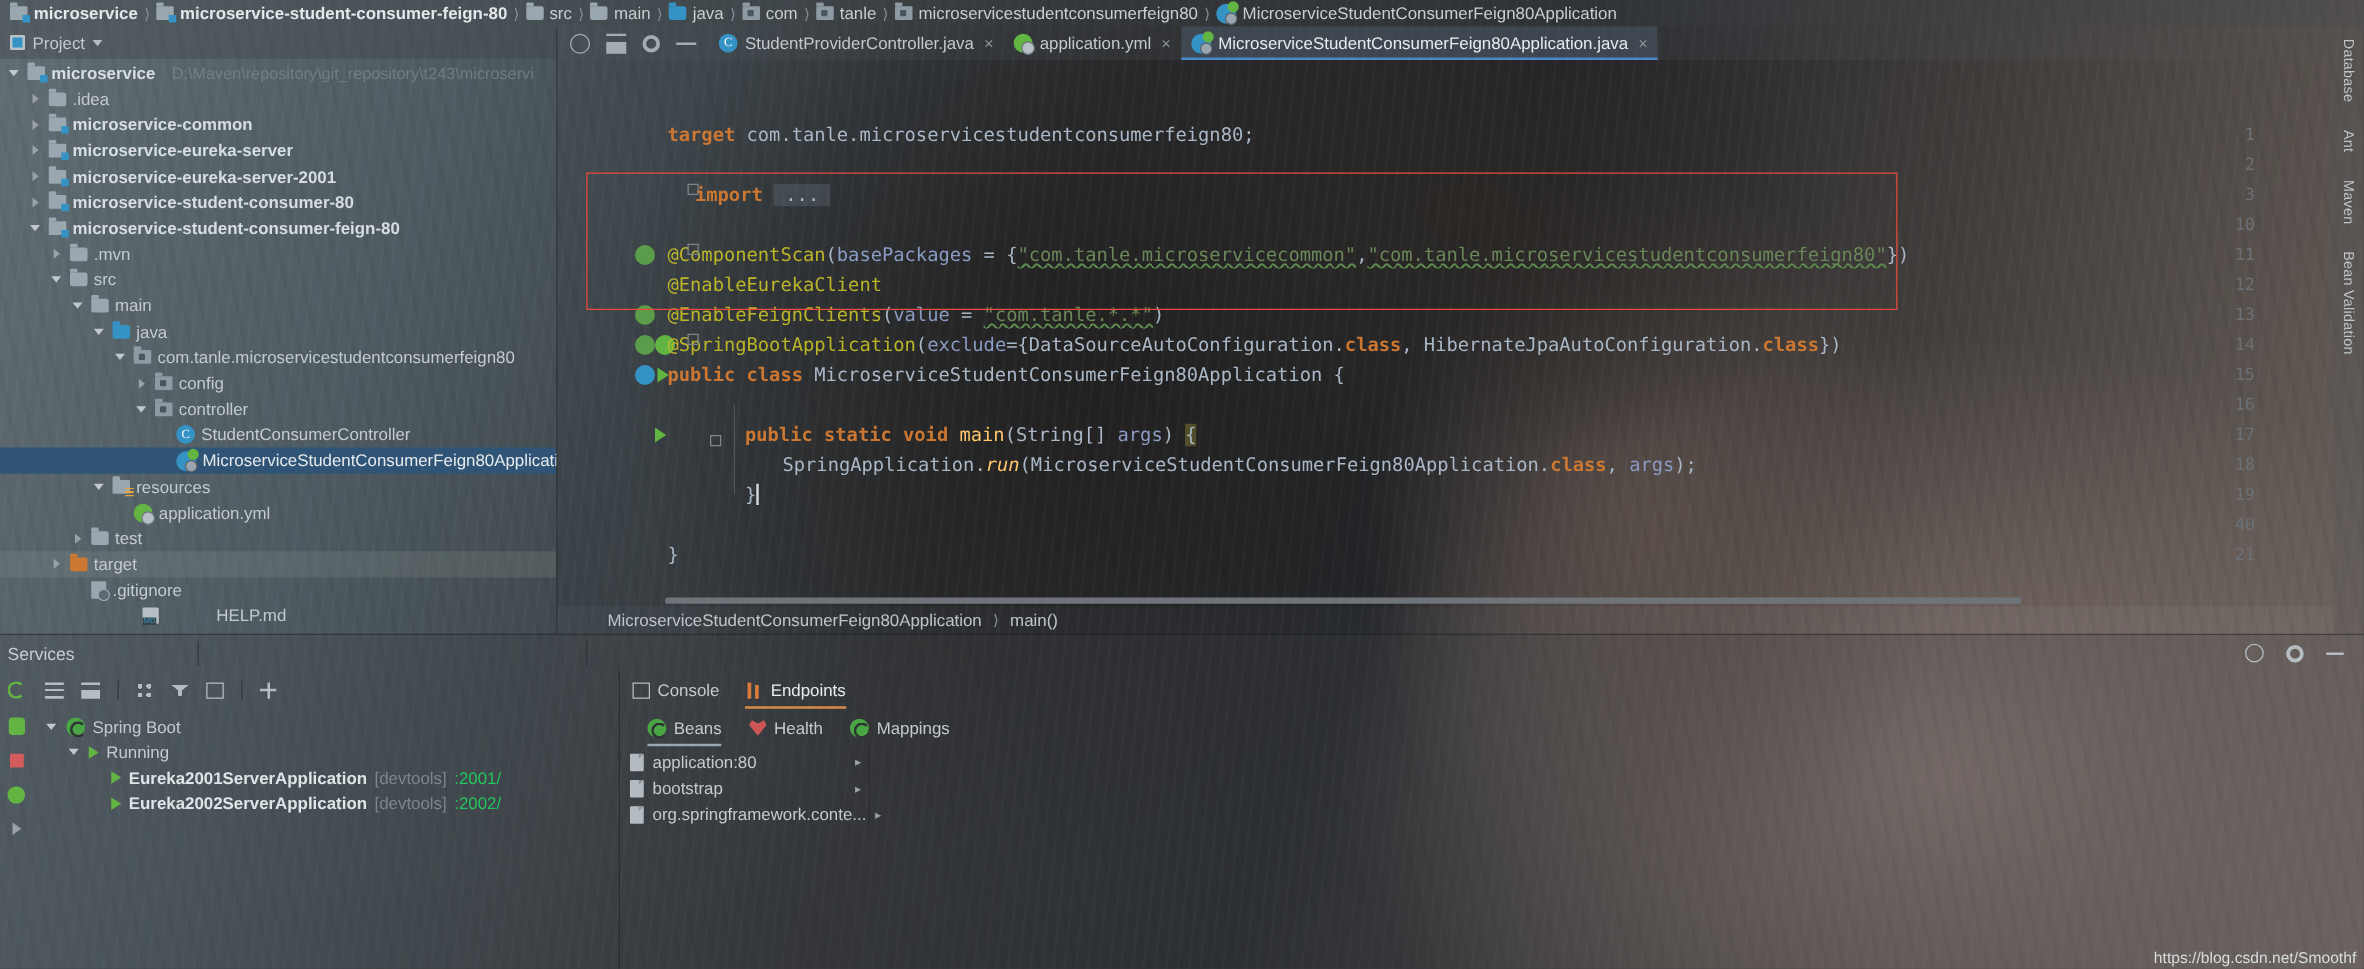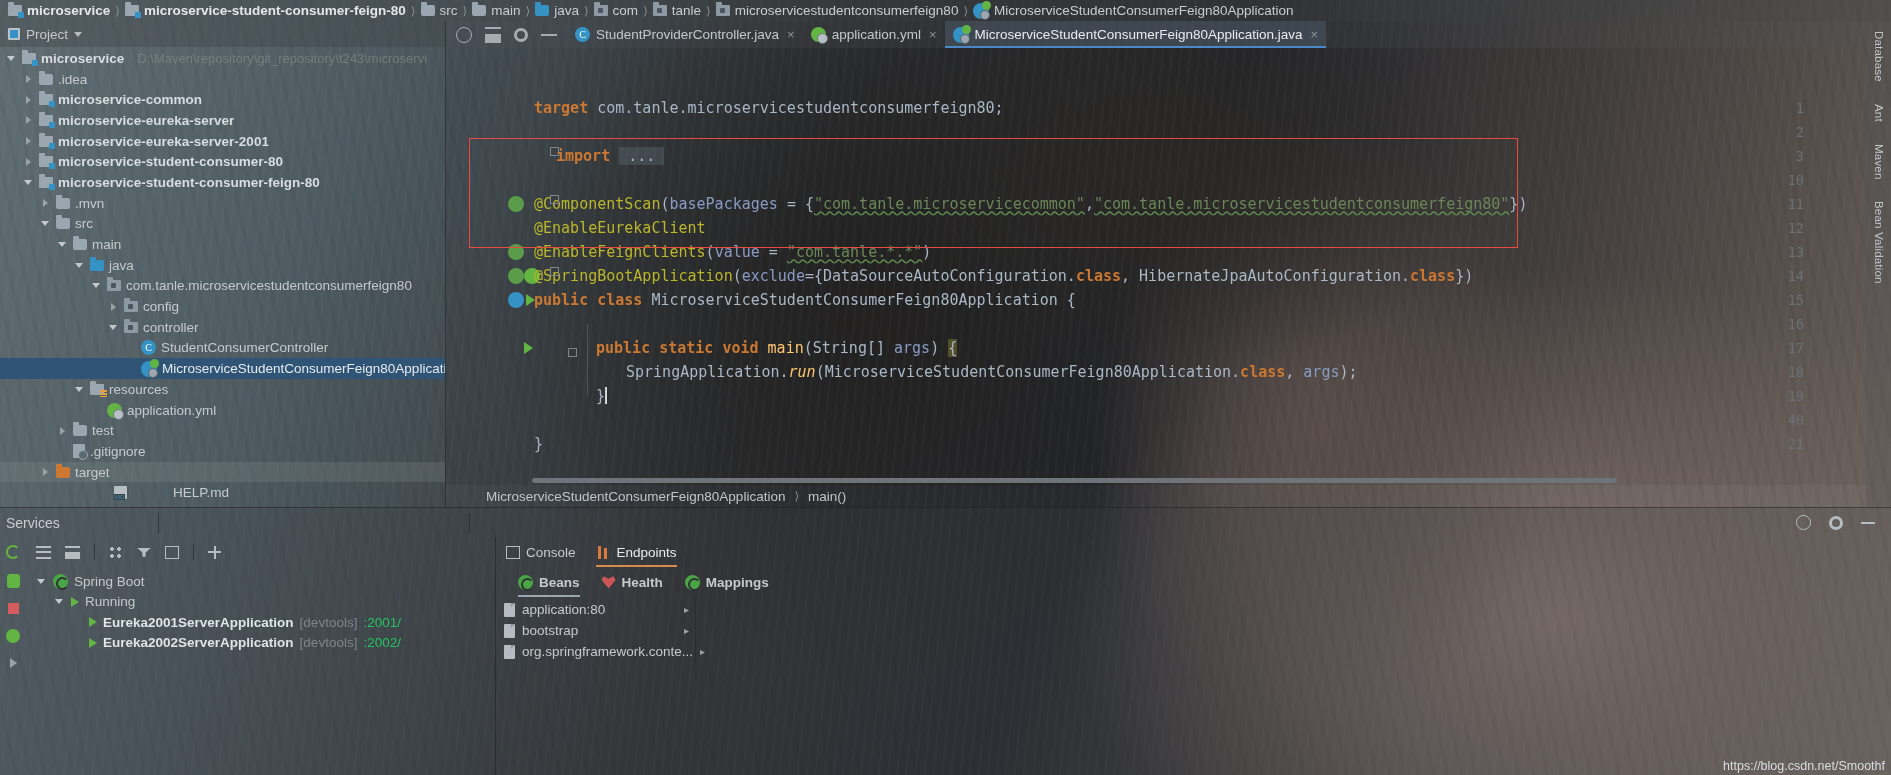--- a/index.html
+++ b/index.html
@@ -166,21 +166,21 @@
   .srow b { color:#dfe4e7; }
   .dev { color:#7e868c; }
   .port { color:#22c55e; }
   .play { width:0;height:0;border-left:8px solid #62b543;border-top:5px solid transparent;border-bottom:5px solid transparent; }
 
   .svc-right { flex:1 1 auto; display:flex; flex-direction:column; min-width:0; }
   .svc-tabs { height:30px; display:flex; align-items:center; gap:20px; padding-left:10px; font-size:13.5px; color:#c5cace; }
   .svc-tabs .t { display:flex; align-items:center; gap:6px; height:30px; position:relative; }
   .svc-tabs .t.on { color:#e8ecee; }
   .svc-tabs .t.on:after{content:"";position:absolute;left:0;right:0;bottom:0;height:2.5px;background:#d88c4a;}
-  .svc-tabs2 { height:30px; display:flex; align-items:center; gap:22px; padding-left:22px; font-size:13.5px; color:#c5cace;font-weight:bold; }
+  .svc-tabs2 { height:30px; display:flex; align-items:center; gap:22px; padding-left:22px; font-size:13.5px; color:#c5cace; }
   .svc-tabs2 .t.on:after{content:"";position:absolute;left:0;right:0;bottom:0;height:2.5px;background:#9aa7b0;}
   .beanlist { display:flex; }
   .beancol { width:200px; flex:0 0 200px; border-right:1px solid rgba(25,27,29,.4); padding-top:2px; }
   .brow { height:21px; display:flex; align-items:center; gap:7px; padding-left:8px; font-size:13.5px; color:#c5cace; }
   .brow .chev { margin-left:auto; margin-right:6px; color:#9aa1a7; font-size:10px; }
   .docicon { width:11px;height:14px;background:#b4bcc2;border-radius:1px;position:relative;flex:0 0 11px; }
   .docicon:after{content:"";position:absolute;right:0;top:0;border-left:4px solid #8d959b;border-bottom:4px solid transparent;}
 
   .watermark { position:absolute; right:6px; bottom:2px; font-size:12.5px; color:#d8dde0; z-index:9; }
   .sq-red { width:11px;height:11px;background:#d45c5c; }
@@ -338,29 +338,29 @@
           <div class="row" style="padding-left: 91px;">
             <span class="arrow"></span>
             <span class="ic ic-yml"></span>
             <span>application.yml</span>
           </div>
           <div class="row" style="padding-left: 57px;">
             <span class="arrow r"></span>
             <span class="ic ic-folder"></span>
             <span>test</span>
           </div>
+          <div class="row hl" style="padding-left: 40px;">
+            <span class="arrow r"></span>
+            <span class="ic ic-folder orange"></span>
+            <span>target</span>
+          </div>
           <div class="row" style="padding-left: 57px;">
             <span class="arrow"></span>
             <span class="ic ic-git"></span>
             <span>.gitignore</span>
-          </div>
-          <div class="row hl" style="padding-left: 40px;">
-            <span class="arrow r"></span>
-            <span class="ic ic-folder orange"></span>
-            <span>target</span>
           </div>
           <div class="row" style="padding-left: 57px; gap: 46px;">
             <span class="arrow"></span>
             <span class="ic ic-md"></span>
             <span>HELP.md</span>
           </div>
         </div>
     </div>
 
     <div class="editor-wrap">

